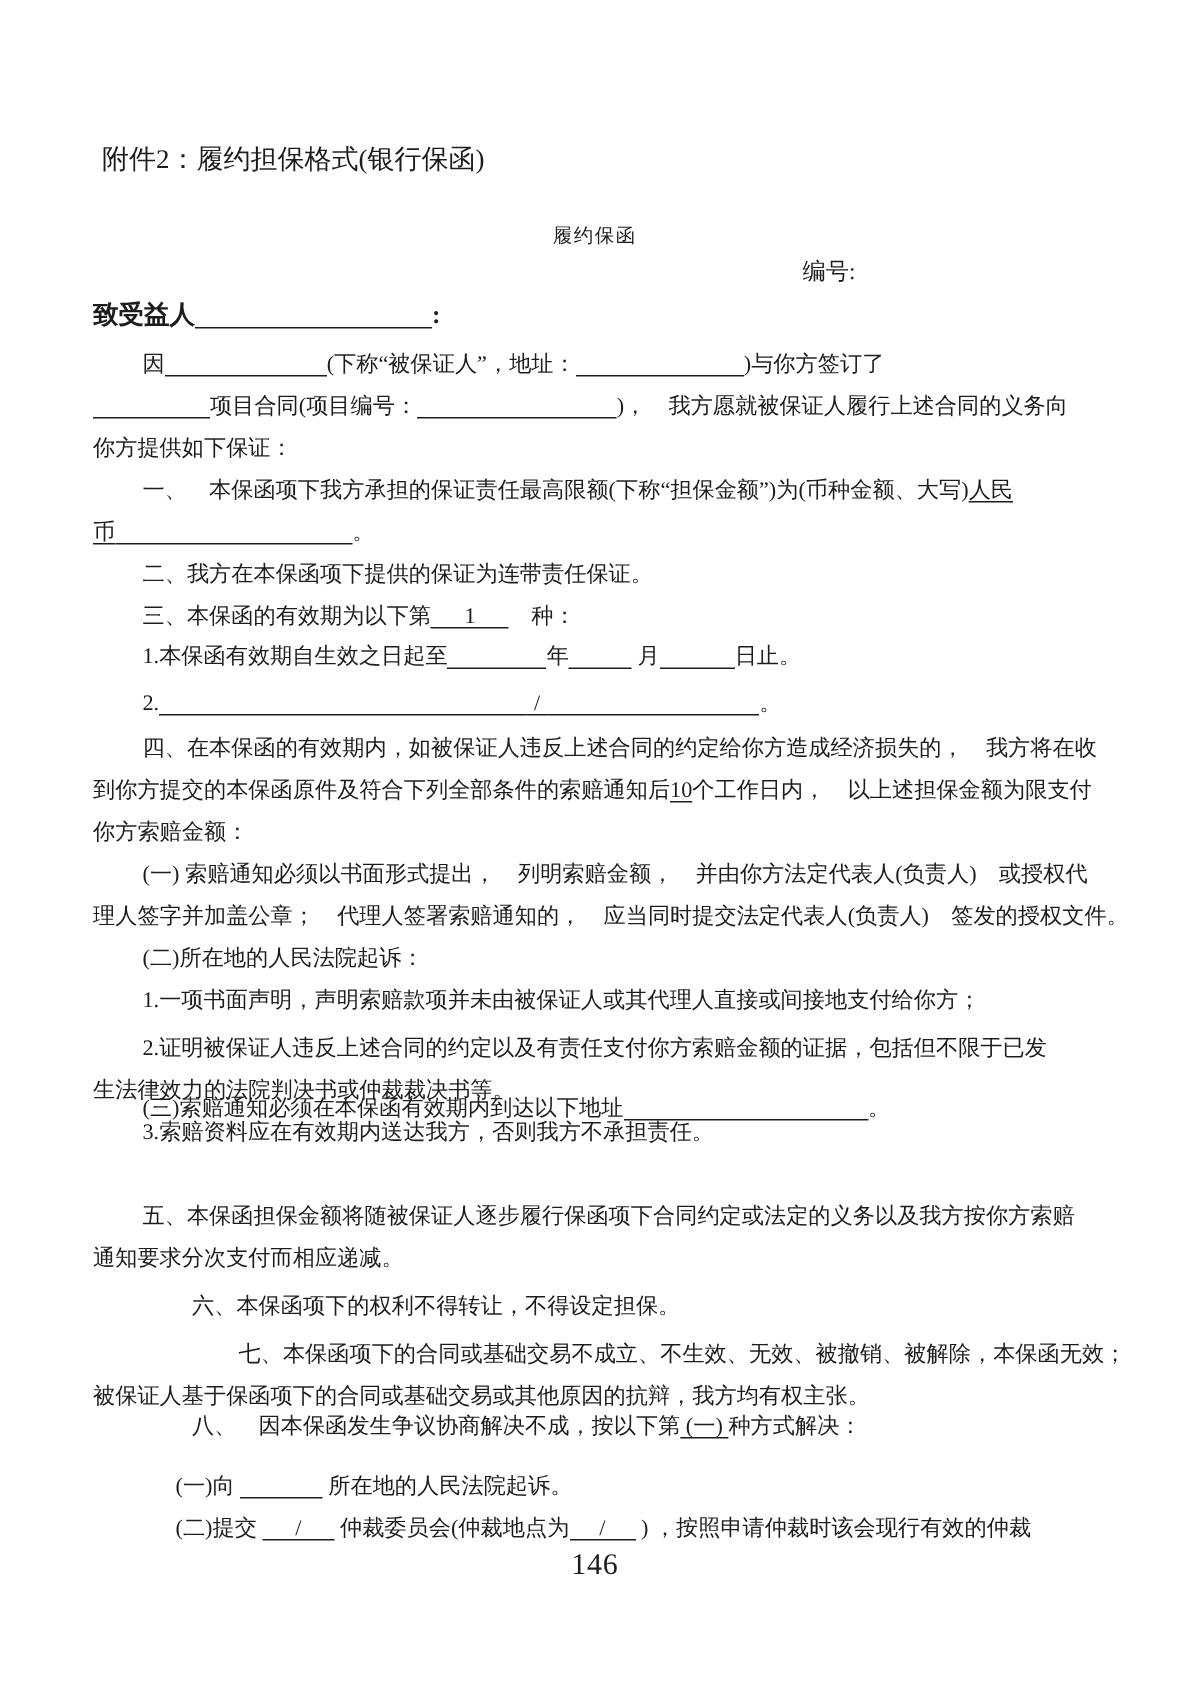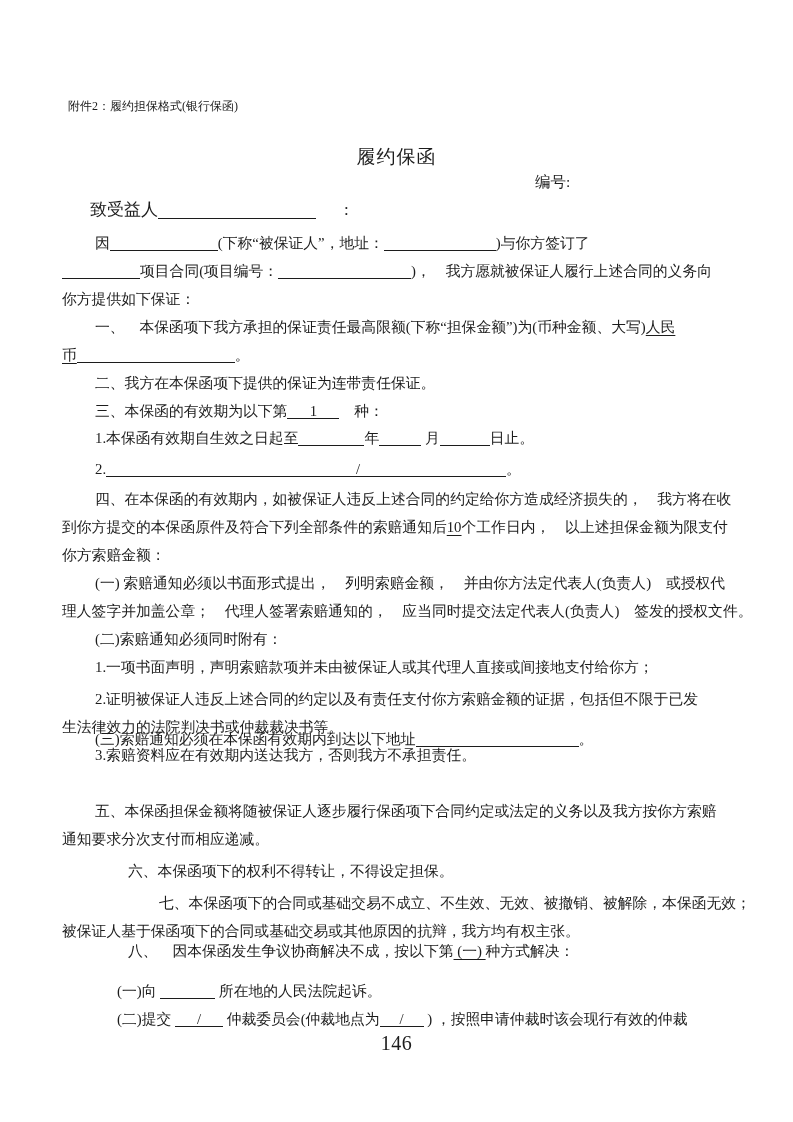--- a/index.html
+++ b/index.html
@@ -11,25 +11,25 @@
     font-family:"Liberation Serif","DejaVu Serif",serif;
     color:#1c1c1c;
     font-size:14.8px;
   }
   .line{position:absolute;white-space:nowrap;line-height:22px;}
   .flush{left:62px;}
   .ind2{left:95px;}
   .ind4{left:128px;}
   .ind35{left:117px;}
   .center{left:0;width:100%;text-align:center;}
-  .attach{left:68px;top:95px;font-size:12px;}
-  .title{top:146px;font-size:19px;letter-spacing:1px;}
+  .attach{left:68px;top:95px;font-size:18px;}
+  .title{top:146px;font-size:13px;letter-spacing:1px;}
   .refno{left:535px;top:171px;font-size:15.5px;}
   .lg{font-size:17px;}
-  .b{font-weight:normal;margin-left:28px;}
+  .b{font-weight:bold;}
   .u{text-decoration:underline;text-underline-offset:3px;text-decoration-thickness:1.4px;}
   .bl{
     display:inline-block;
     height:1.02em;
     border-bottom:1.4px solid #1c1c1c;
     text-align:center;
     vertical-align:text-bottom;
     line-height:1.15;
   }
   .pagenum{top:1032px;font-size:20px;letter-spacing:0.5px;}
@@ -50,21 +50,21 @@
       <div class="line flush" style="top: 344px;"><span class="u">币</span><span class="bl" style="width: 158px;"></span><span>。</span></div>
       <div class="line ind2" style="top: 372px; font-family: Liberation Serif, serif;"><span>二、我方在本保函项下提供的保证为连带责任保证。</span></div>
       <div class="line ind2" style="top: 400px;"><span>三、本保函的有效期为以下第</span><span class="bl" style="width: 52px;">1</span><span>　种：</span></div>
       <div class="line ind2" style="top: 427px;"><span>1.本保函有效期自生效之日起至</span><span class="bl" style="width: 66px;"></span><span>年</span><span class="bl" style="width: 42px;"></span><span> 月</span><span class="bl" style="width: 50px;"></span><span>日止。</span></div>
       <div class="line ind2" style="top: 458px;"><span>2.</span><span class="bl" style="width: 245px;"></span><span class="bl" style="width: 14px;">/</span><span class="bl" style="width: 141px;"></span><span>。</span></div>
       <div class="line ind2" style="top: 488px;"><span>四、在本保函的有效期内，如被保证人违反上述合同的约定给你方造成经济损失的，　我方将在收</span></div>
       <div class="line flush" style="top: 516px;"><span>到你方提交的本保函原件及符合下列全部条件的索赔通知后</span><span class="u">10</span><span>个工作日内，　以上述担保金额为限支付</span></div>
       <div class="line flush" style="top: 544px;"><span>你方索赔金额：</span></div>
       <div class="line ind2" style="top: 572px;"><span>(一) 索赔通知必须以书面形式提出，　列明索赔金额，　并由你方法定代表人(负责人)　或授权代</span></div>
       <div class="line flush" style="top: 600px;"><span>理人签字并加盖公章；　代理人签署索赔通知的，　应当同时提交法定代表人(负责人)　签发的授权文件。</span></div>
-      <div class="line ind2" style="top: 628px;"><span>(二)索赔通知必须同时附有：</span></div>
+      <div class="line ind2" style="top: 628px;"><span>(二)所在地的人民法院起诉：</span></div>
       <div class="line ind2" style="top: 656px;"><span>1.一项书面声明，声明索赔款项并未由被保证人或其代理人直接或间接地支付给你方；</span></div>
       <div class="line ind2" style="top: 688px;"><span>2.证明被保证人违反上述合同的约定以及有责任支付你方索赔金额的证据，包括但不限于已发</span></div>
       <div class="line flush" style="top: 716px;"><span>生法律效力的法院判决书或仲裁裁决书等。</span></div>
       <div class="line ind2" style="top: 744px;"><span>3.索赔资料应在有效期内送达我方，否则我方不承担责任。</span></div>
       <div class="line ind2" style="top: 728px;"><span>(三)索赔通知必须在本保函有效期内到达以下地址</span><span class="bl" style="width: 163px;"></span><span>。</span></div>
       <div class="line ind2" style="top: 800px;"><span>五、本保函担保金额将随被保证人逐步履行保函项下合同约定或法定的义务以及我方按你方索赔</span></div>
       <div class="line flush" style="top: 828px;"><span>通知要求分次支付而相应递减。</span></div>
       <div class="line ind4" style="top: 860px;"><span>六、本保函项下的权利不得转让，不得设定担保。</span></div>
       <div class="line ind4" style="top: 892px; margin-left: 31px;"><span>七、本保函项下的合同或基础交易不成立、不生效、无效、被撤销、被解除，本保函无效；</span></div>
       <div class="line flush" style="top: 920px;"><span>被保证人基于保函项下的合同或基础交易或其他原因的抗辩，我方均有权主张。</span></div>

